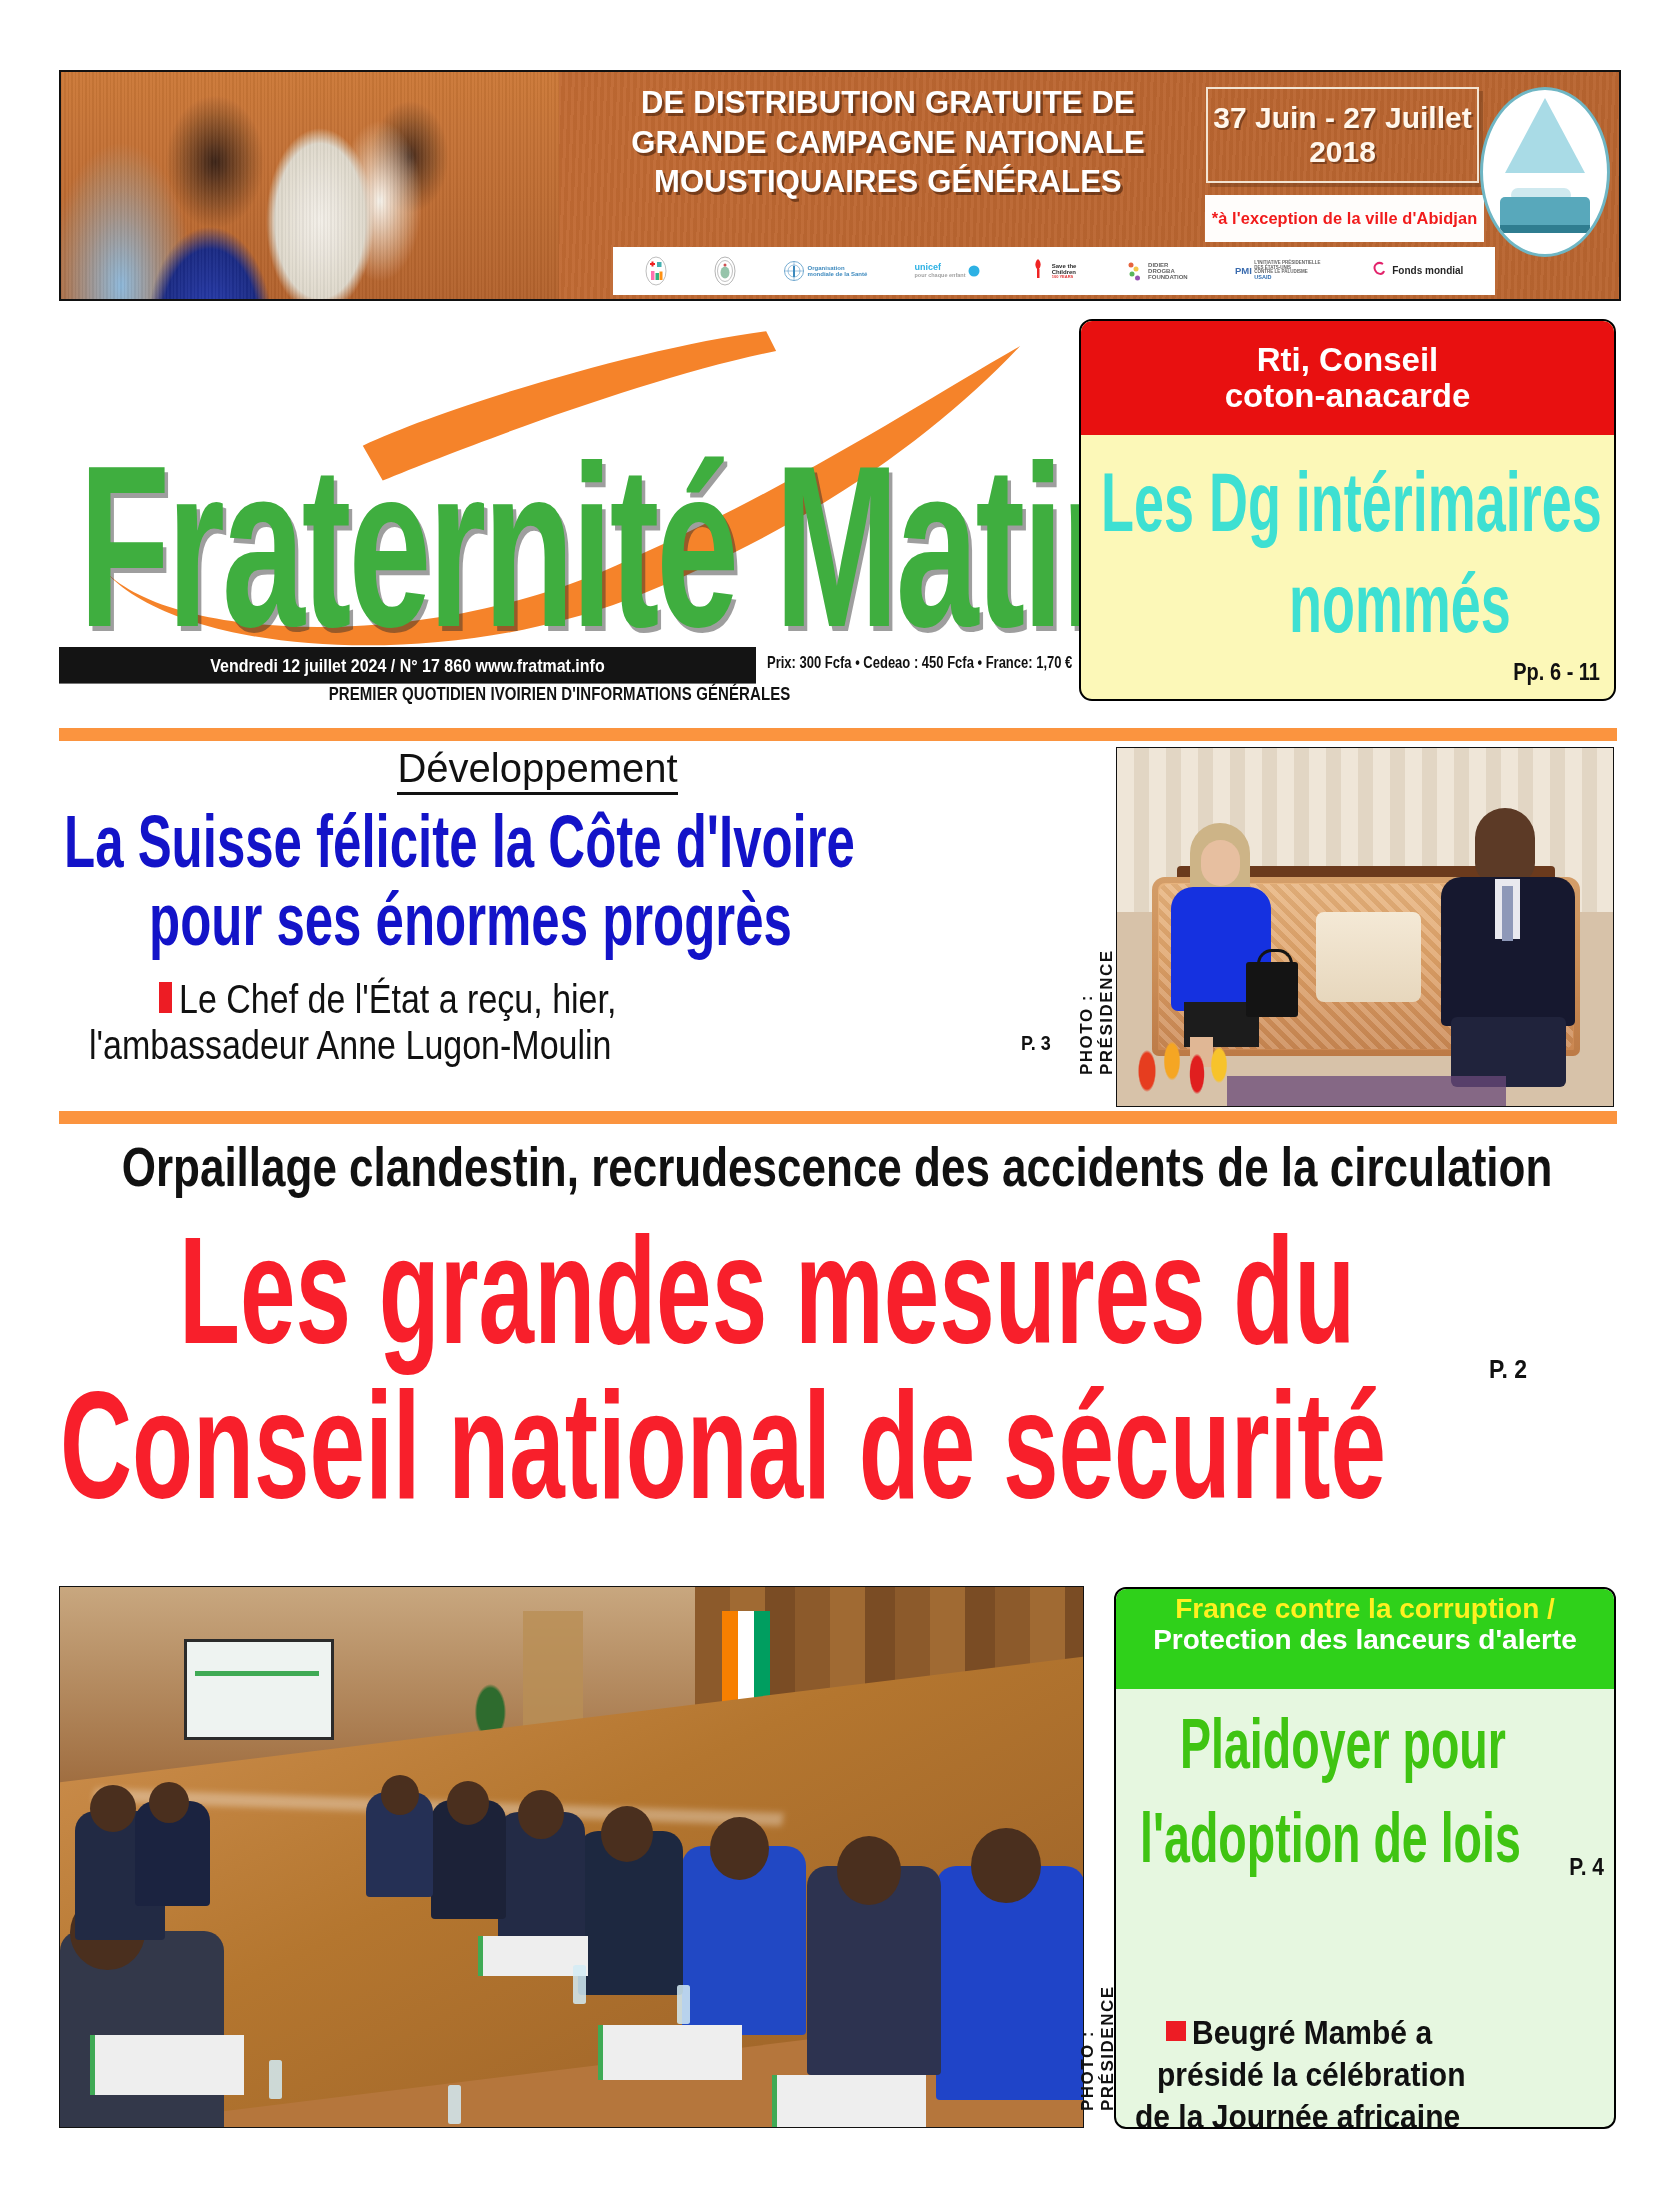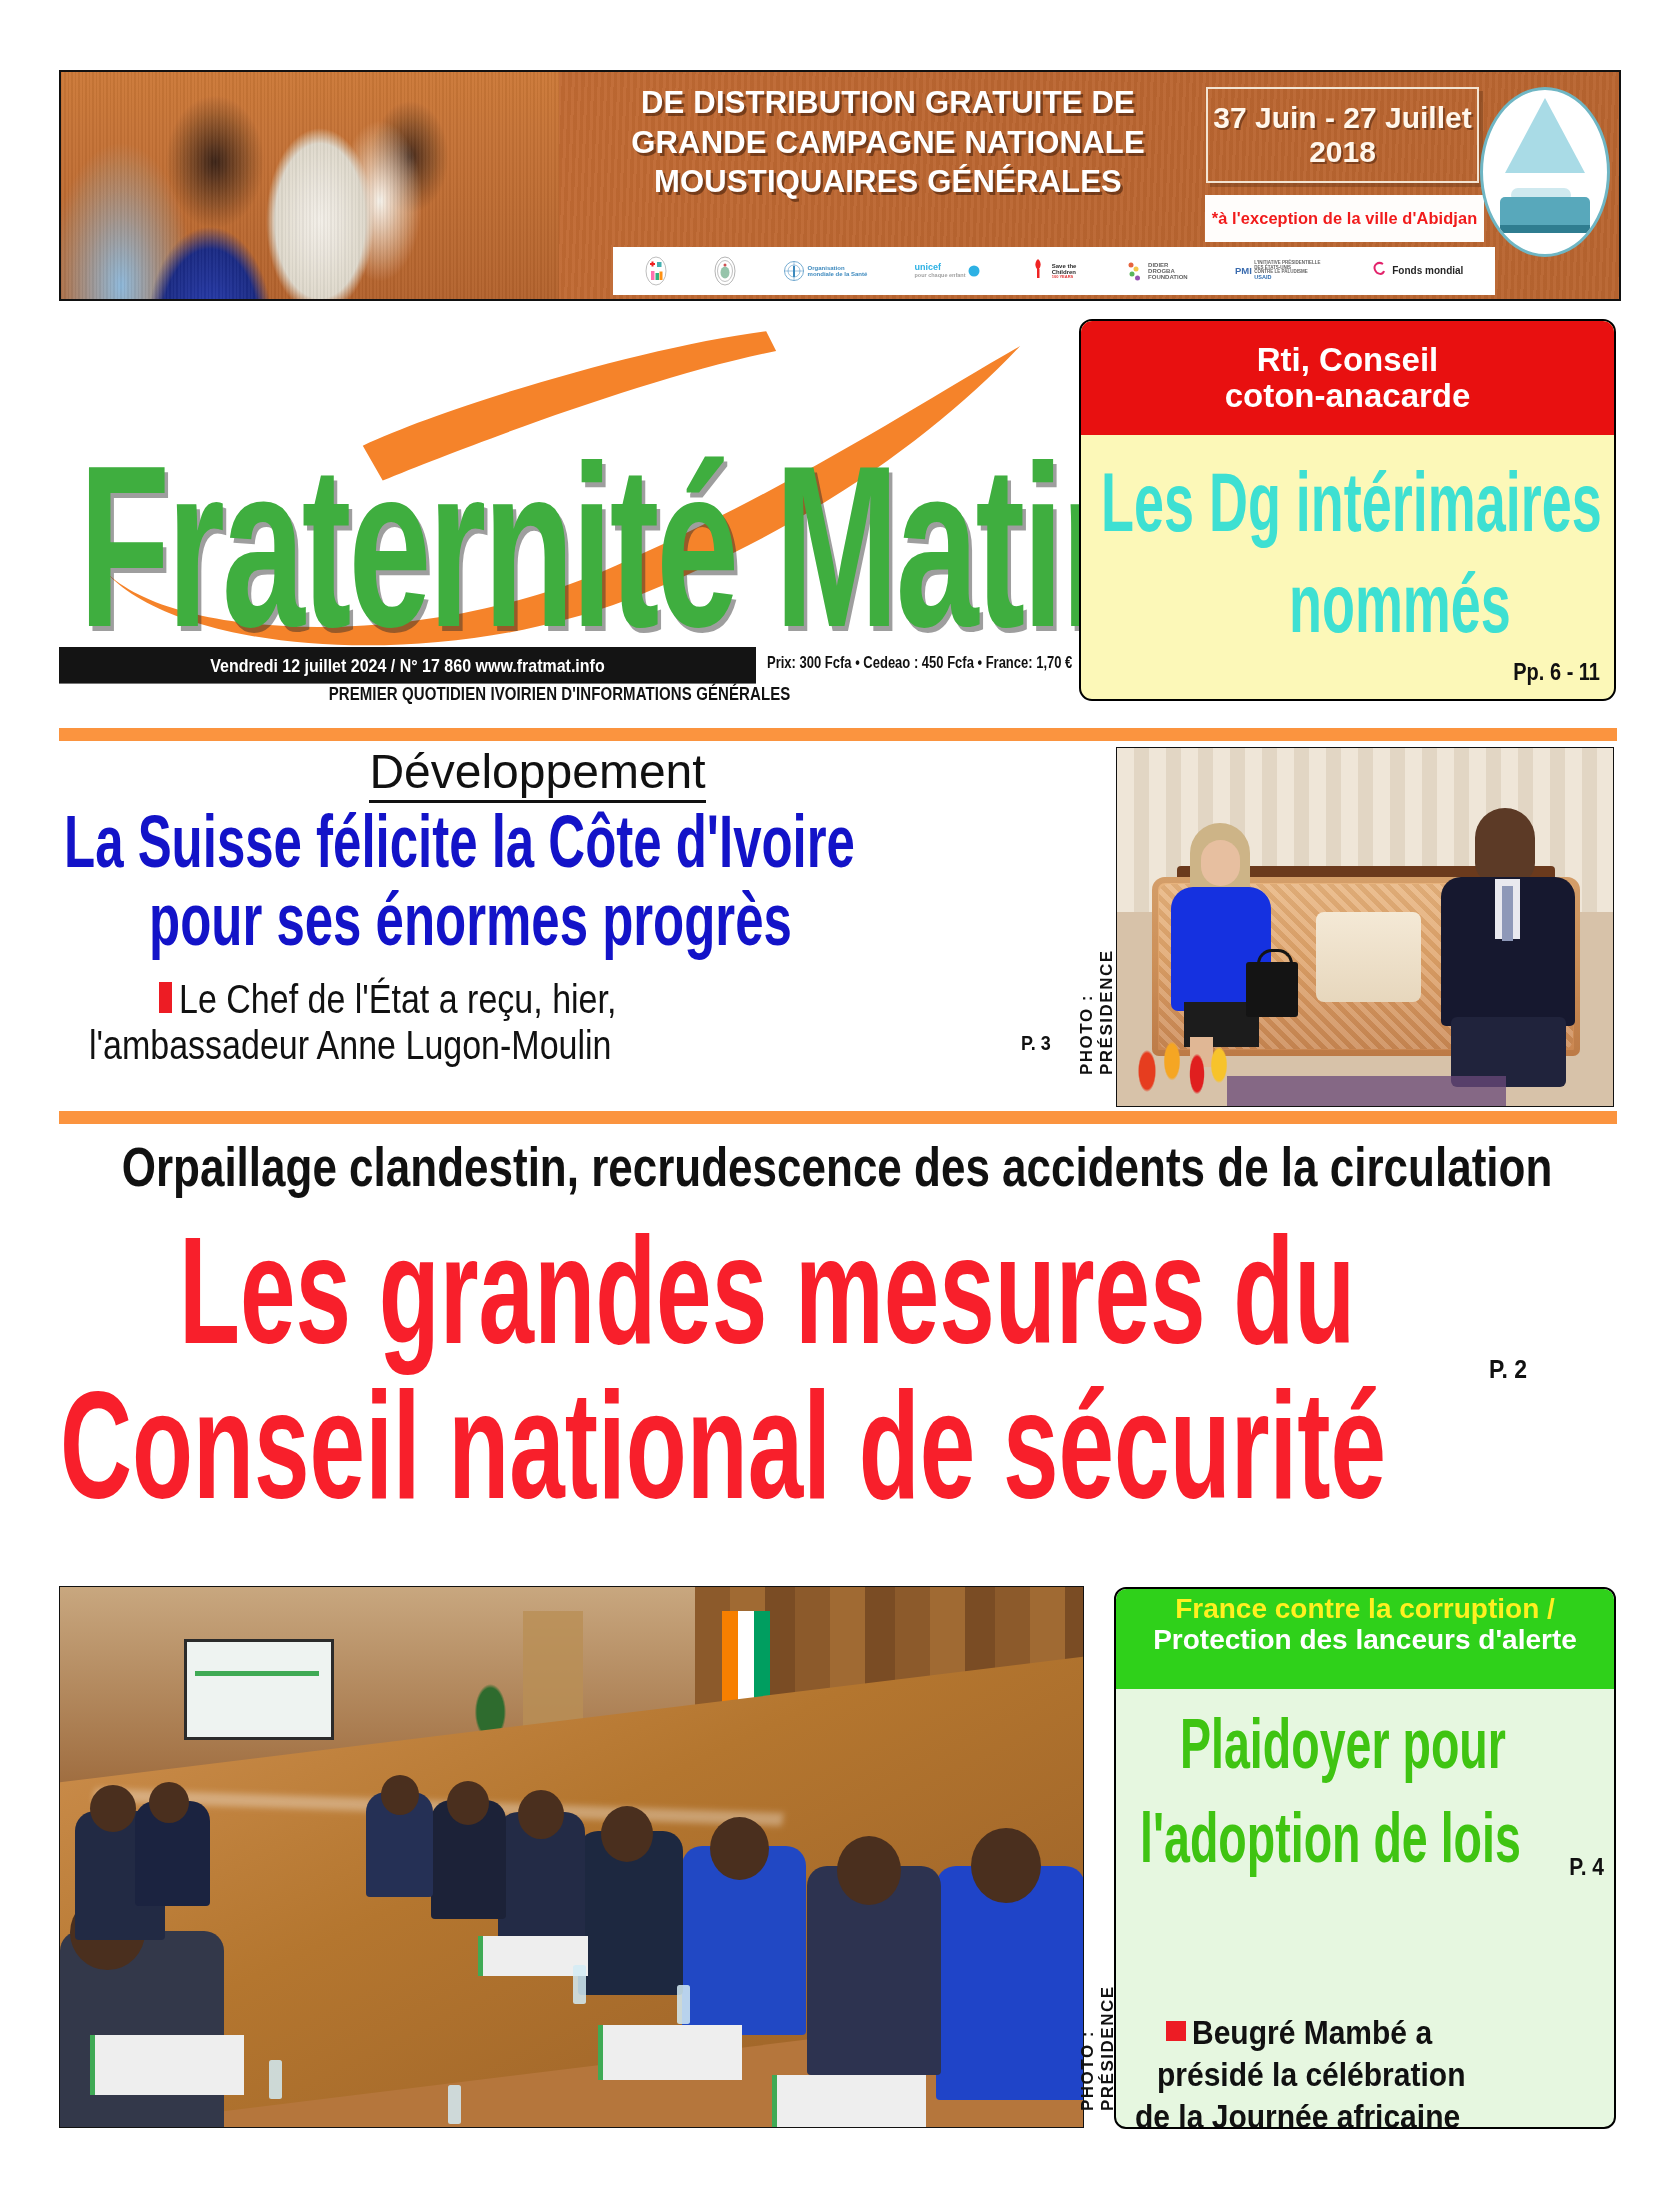--- a/index.html
+++ b/index.html
@@ -92,21 +92,21 @@
   #rti-pages{position:absolute;right:14px;bottom:13px;color:#111;font-weight:bold;font-size:20px;
      transform:scaleY(1.15);transform-origin:right bottom;}
 
   
   .orule{position:absolute;left:59px;width:1558px;height:13px;background:#fb943f;}
   #rule1{top:728px;}
   #rule2{top:1111px;}
 
   
   #dev-kicker{position:absolute;left:164px;top:746px;width:747px;text-align:center;
-     font-size:48px;color:#111;line-height:1.1;}
+     font-size:40px;color:#111;line-height:1.1;}
   #dev-kicker span{border-bottom:3px solid #111;padding-bottom:2px;}
   .dev-head{position:absolute;color:#1313c8;font-weight:bold;white-space:nowrap;transform-origin:left top;}
   #dev-h1{left:64px;top:799px;font-size:52px;transform:scaleY(1.42) scaleX(.98);}
   #dev-h2{left:149px;top:877px;font-size:52px;transform:scaleY(1.42) scaleX(.98);}
   #dev-bullet{position:absolute;left:159px;top:982px;width:13px;height:31px;background:#ed1c24;}
   .dev-sub{position:absolute;color:#111;white-space:nowrap;font-size:34px;transform-origin:left top;transform:scaleY(1.18);}
   #dev-s1{left:179px;top:976px;}
   #dev-s2{left:89px;top:1022px;}
   #dev-page{position:absolute;left:1021px;top:1032px;font-size:18px;font-weight:bold;color:#111;
      transform:scaleY(1.15);transform-origin:left top;}

